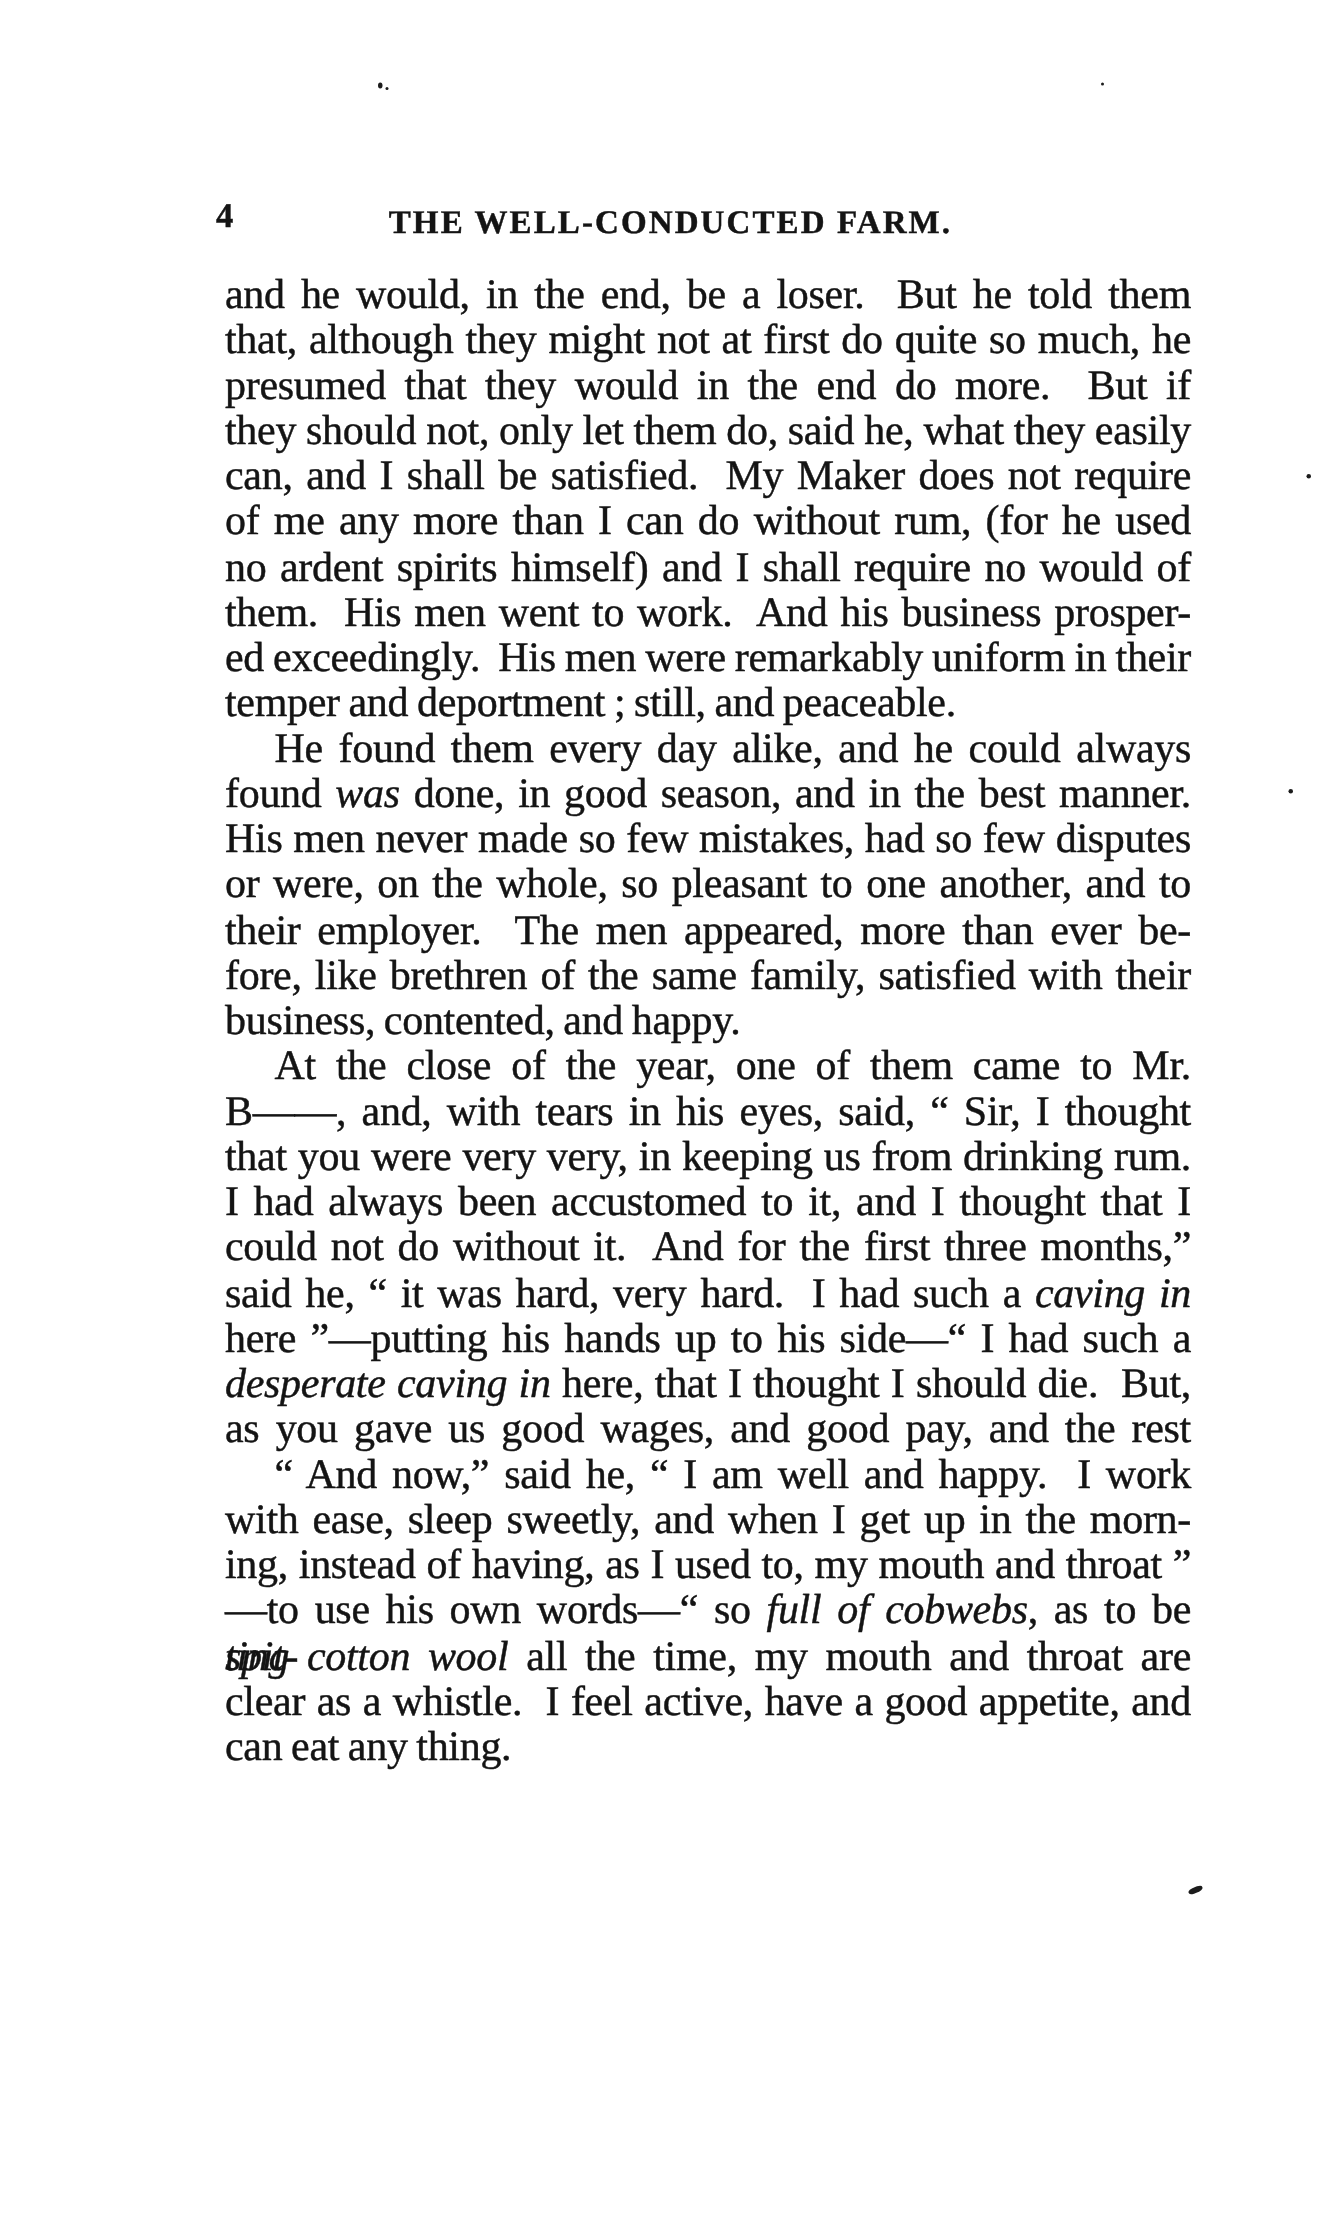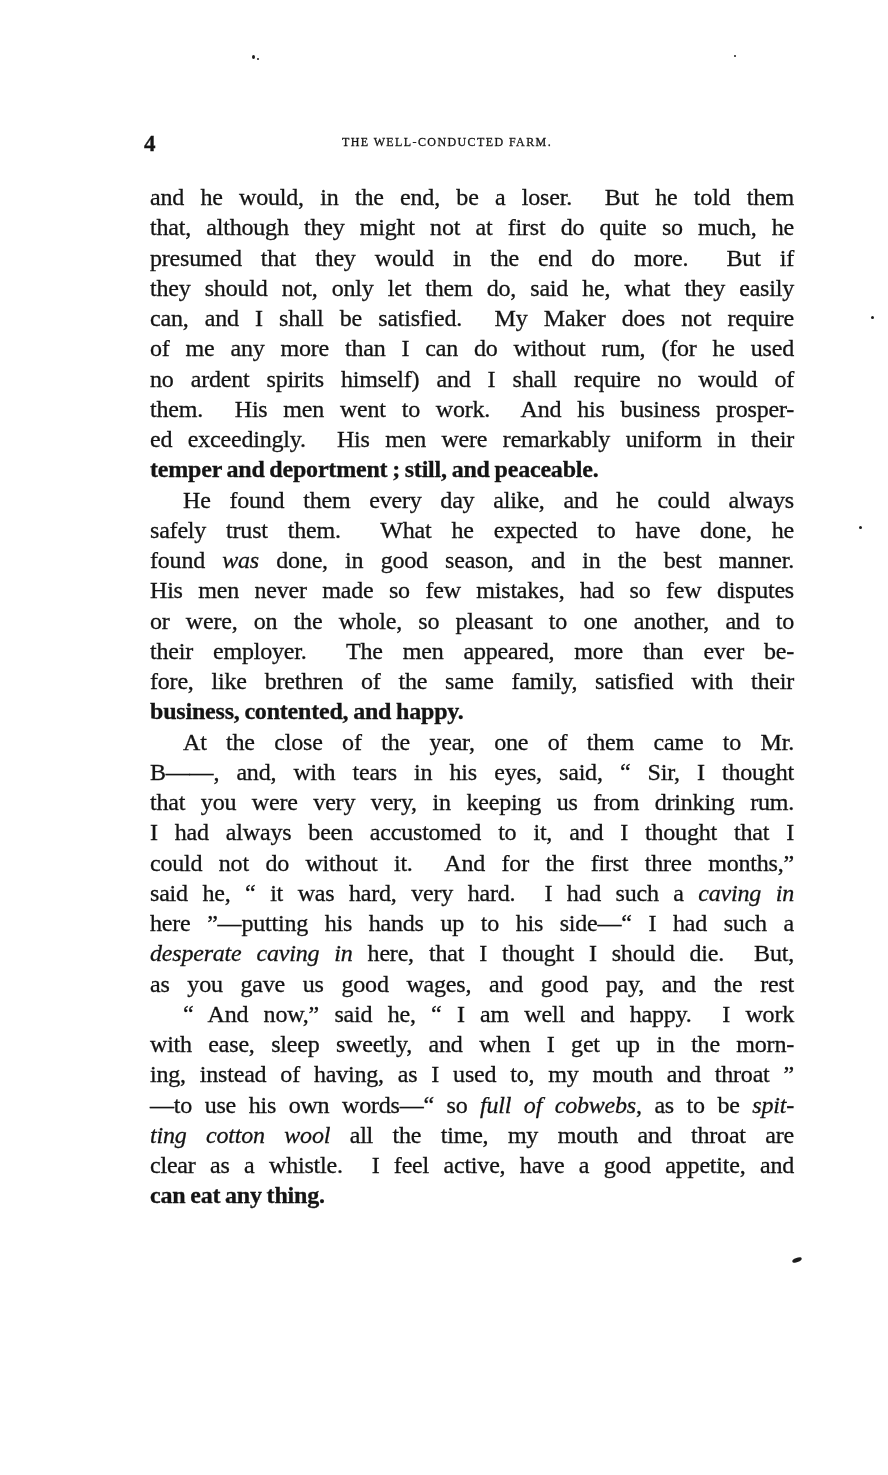--- a/index.html
+++ b/index.html
@@ -22,46 +22,45 @@
     top: 131px;
     font-size: 23px;
     font-weight: 700;
     -webkit-text-stroke: 0.3px currentColor;
   }
   .running-title {
     position: absolute;
     top: 135px;
     left: 447px;
     transform: translateX(-50%);
-    font-size: 12px;
-    font-weight: 400;
+    font-size: 22px;
+    font-weight: 700;
     letter-spacing: 1.4px;
     white-space: nowrap;
     -webkit-text-stroke: 0.3px currentColor;
   }
   .body-text {
     position: absolute;
     left: 150px;
     top: 182px;
     width: 644px;
-    font-size: 24px;
+    font-size: 28px;
     line-height: 30.25px;
     letter-spacing: -0.2px;
     word-spacing: -1px;
   }
   .line {
     height: 30.25px;
     text-align: justify;
     text-align-last: justify;
     white-space: pre-wrap;
     -webkit-text-stroke: 0.3px currentColor;
   }
   .line.para-end {
     text-align-last: left;
-    font-weight: bold;
   }
   .line.indent {
     text-indent: 33px;
   }
   .speck {
     position: absolute;
     background: #1c1c1c;
     border-radius: 50%;
   }
   .speck.tail {
@@ -81,21 +80,20 @@
       <div class="line"><span>that, although they might not at first do quite so much, he</span></div>
       <div class="line"><span>presumed that they would in the end do more.  But if</span></div>
       <div class="line"><span>they should not, only let them do, said he, what they easily</span></div>
       <div class="line"><span>can, and I shall be satisfied.  My Maker does not require</span></div>
       <div class="line"><span>of me any more than I can do without rum, (for he used</span></div>
       <div class="line"><span>no ardent spirits himself) and I shall require no would of</span></div>
       <div class="line"><span>them.  His men went to work.  And his business prosper-</span></div>
       <div class="line"><span>ed exceedingly.  His men were remarkably uniform in their</span></div>
       <div class="line para-end"><span>temper and deportment ; still, and peaceable.</span></div>
       <div class="line indent"><span>He found them every day alike, and he could always</span></div>
-      <div class="line"><span>safely trust them.  What he expected to have done, he</span></div>
       <div class="line"><span>found </span><i>was</i><span> done, in good season, and in the best manner.</span></div>
       <div class="line"><span>His men never made so few mistakes, had so few disputes</span></div>
       <div class="line"><span>or were, on the whole, so pleasant to one another, and to</span></div>
       <div class="line"><span>their employer.  The men appeared, more than ever be-</span></div>
       <div class="line"><span>fore, like brethren of the same family, satisfied with their</span></div>
       <div class="line para-end"><span>business, contented, and happy.</span></div>
       <div class="line indent"><span>At the close of the year, one of them came to Mr.</span></div>
       <div class="line"><span>B——, and, with tears in his eyes, said, “ Sir, I thought</span></div>
       <div class="line"><span>that you were very very, in keeping us from drinking rum.</span></div>
       <div class="line"><span>I had always been accustomed to it, and I thought that I</span></div>

